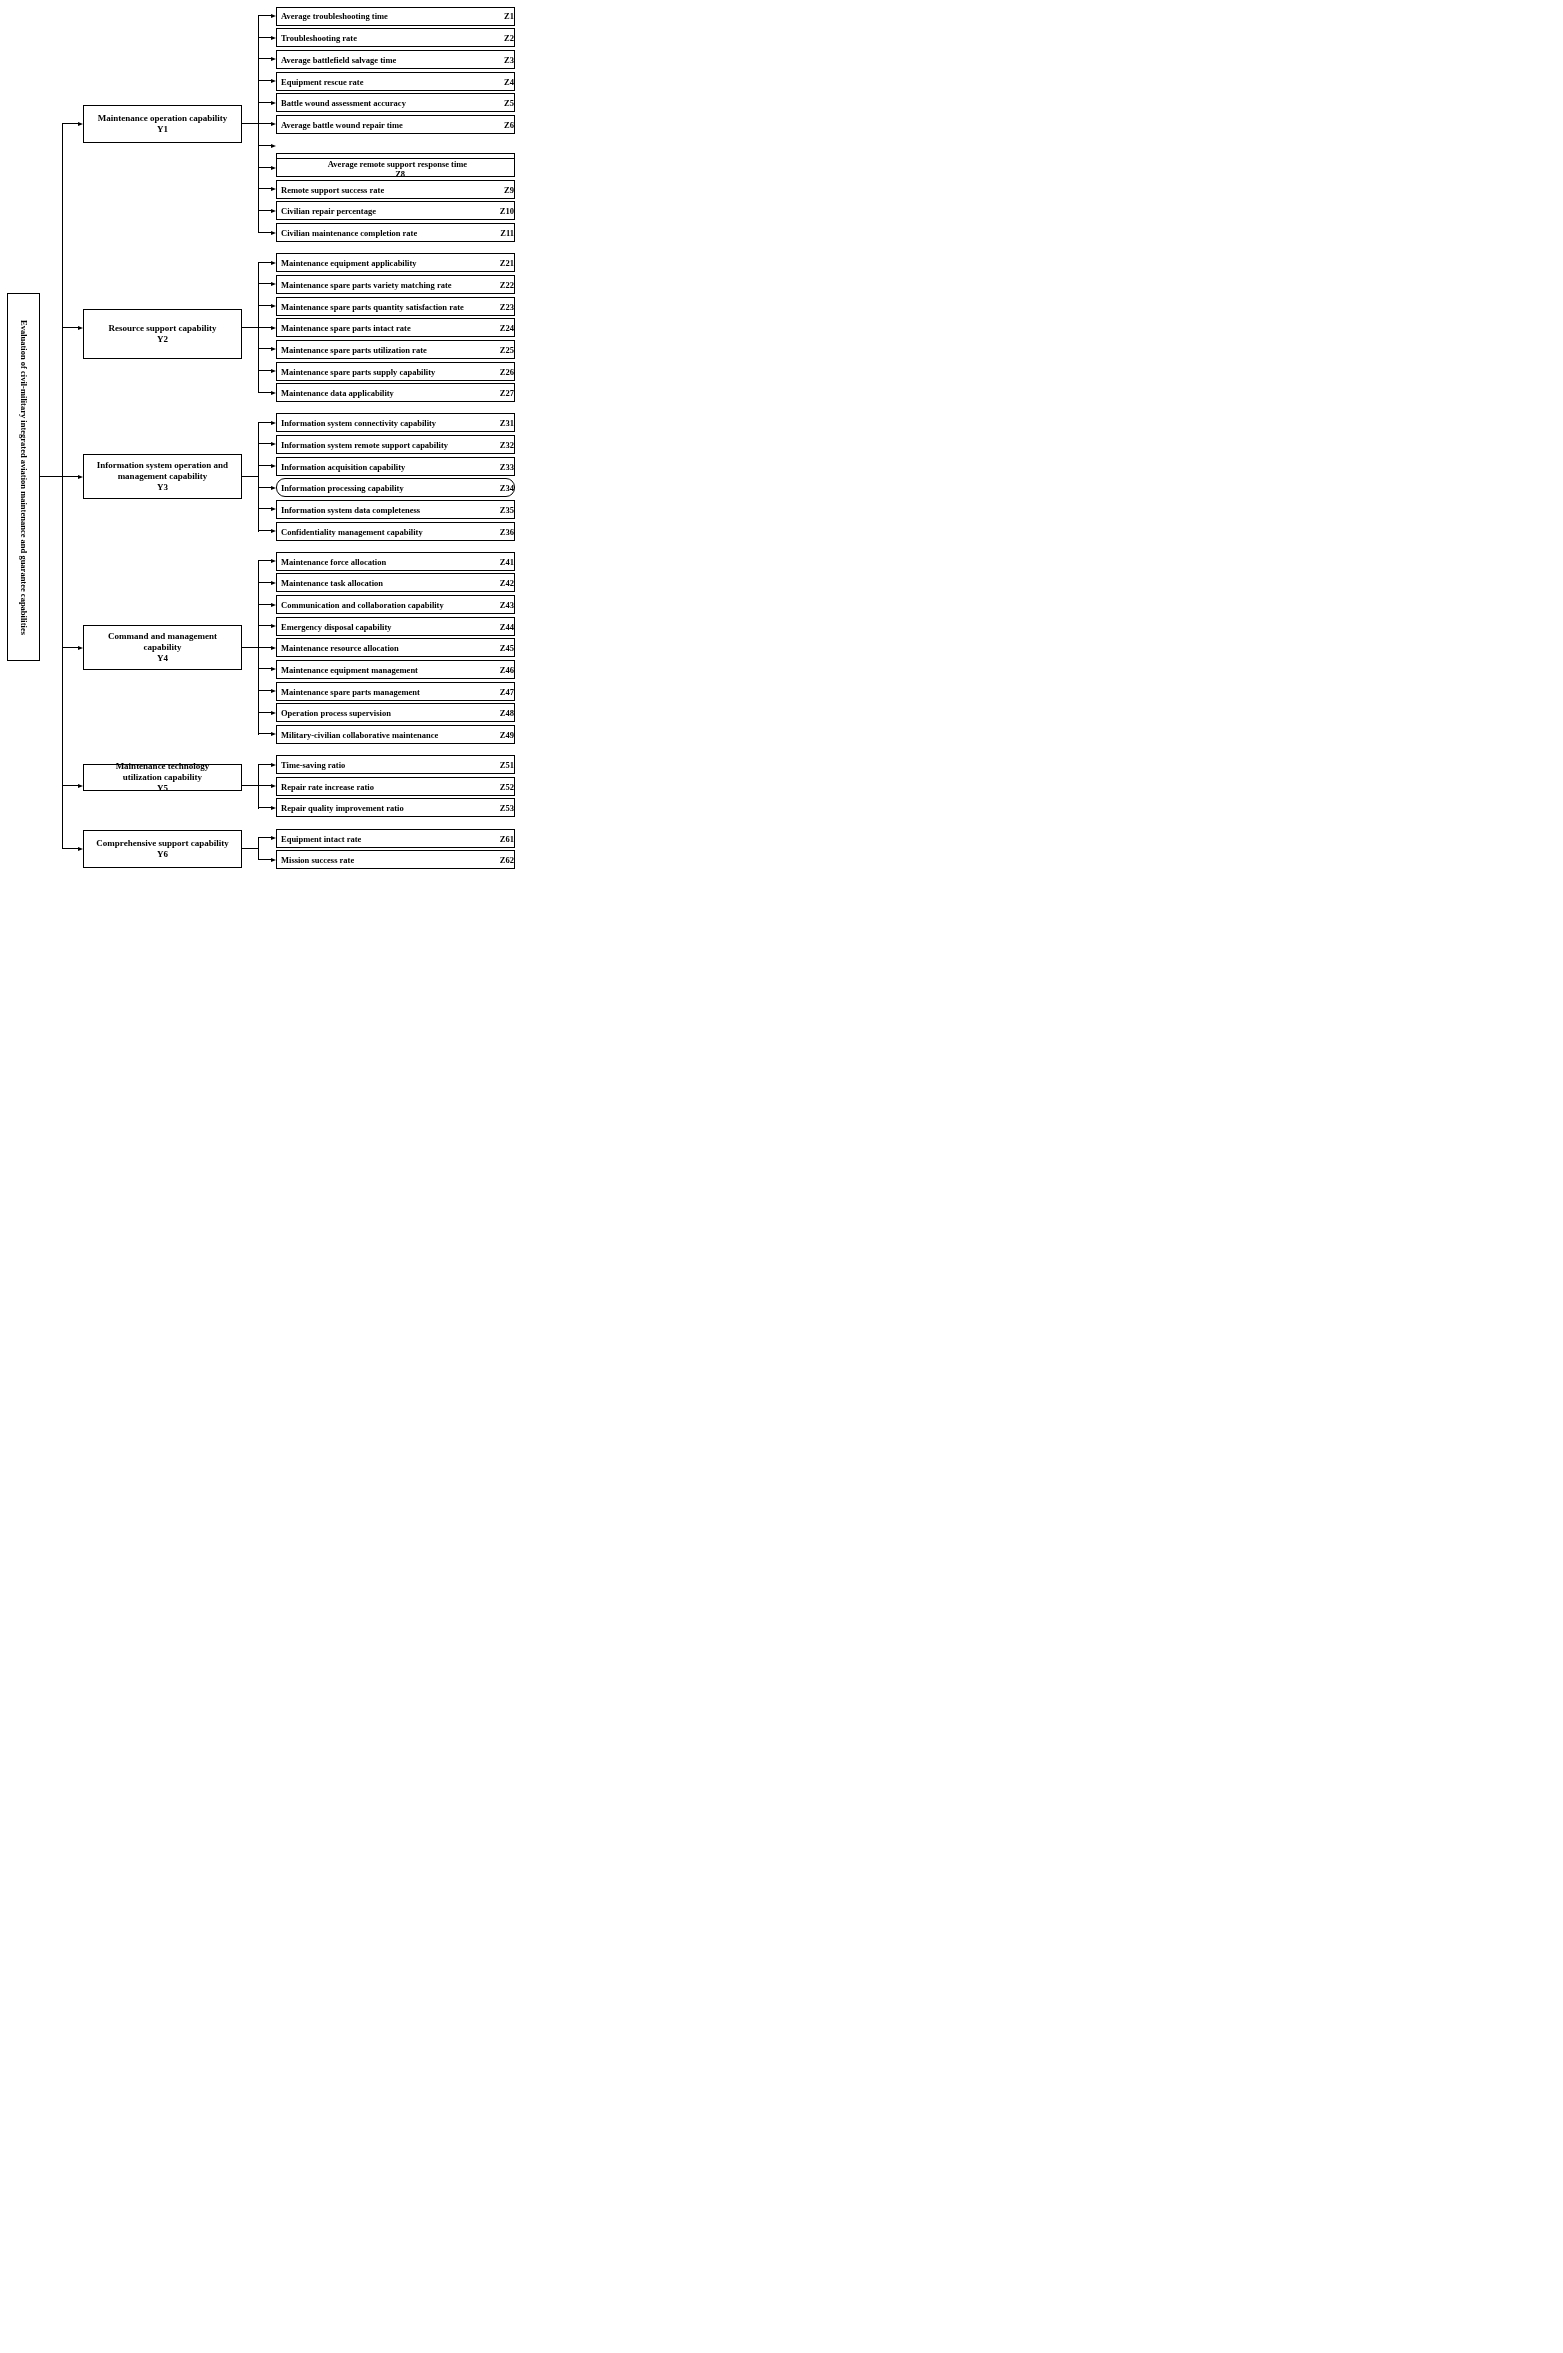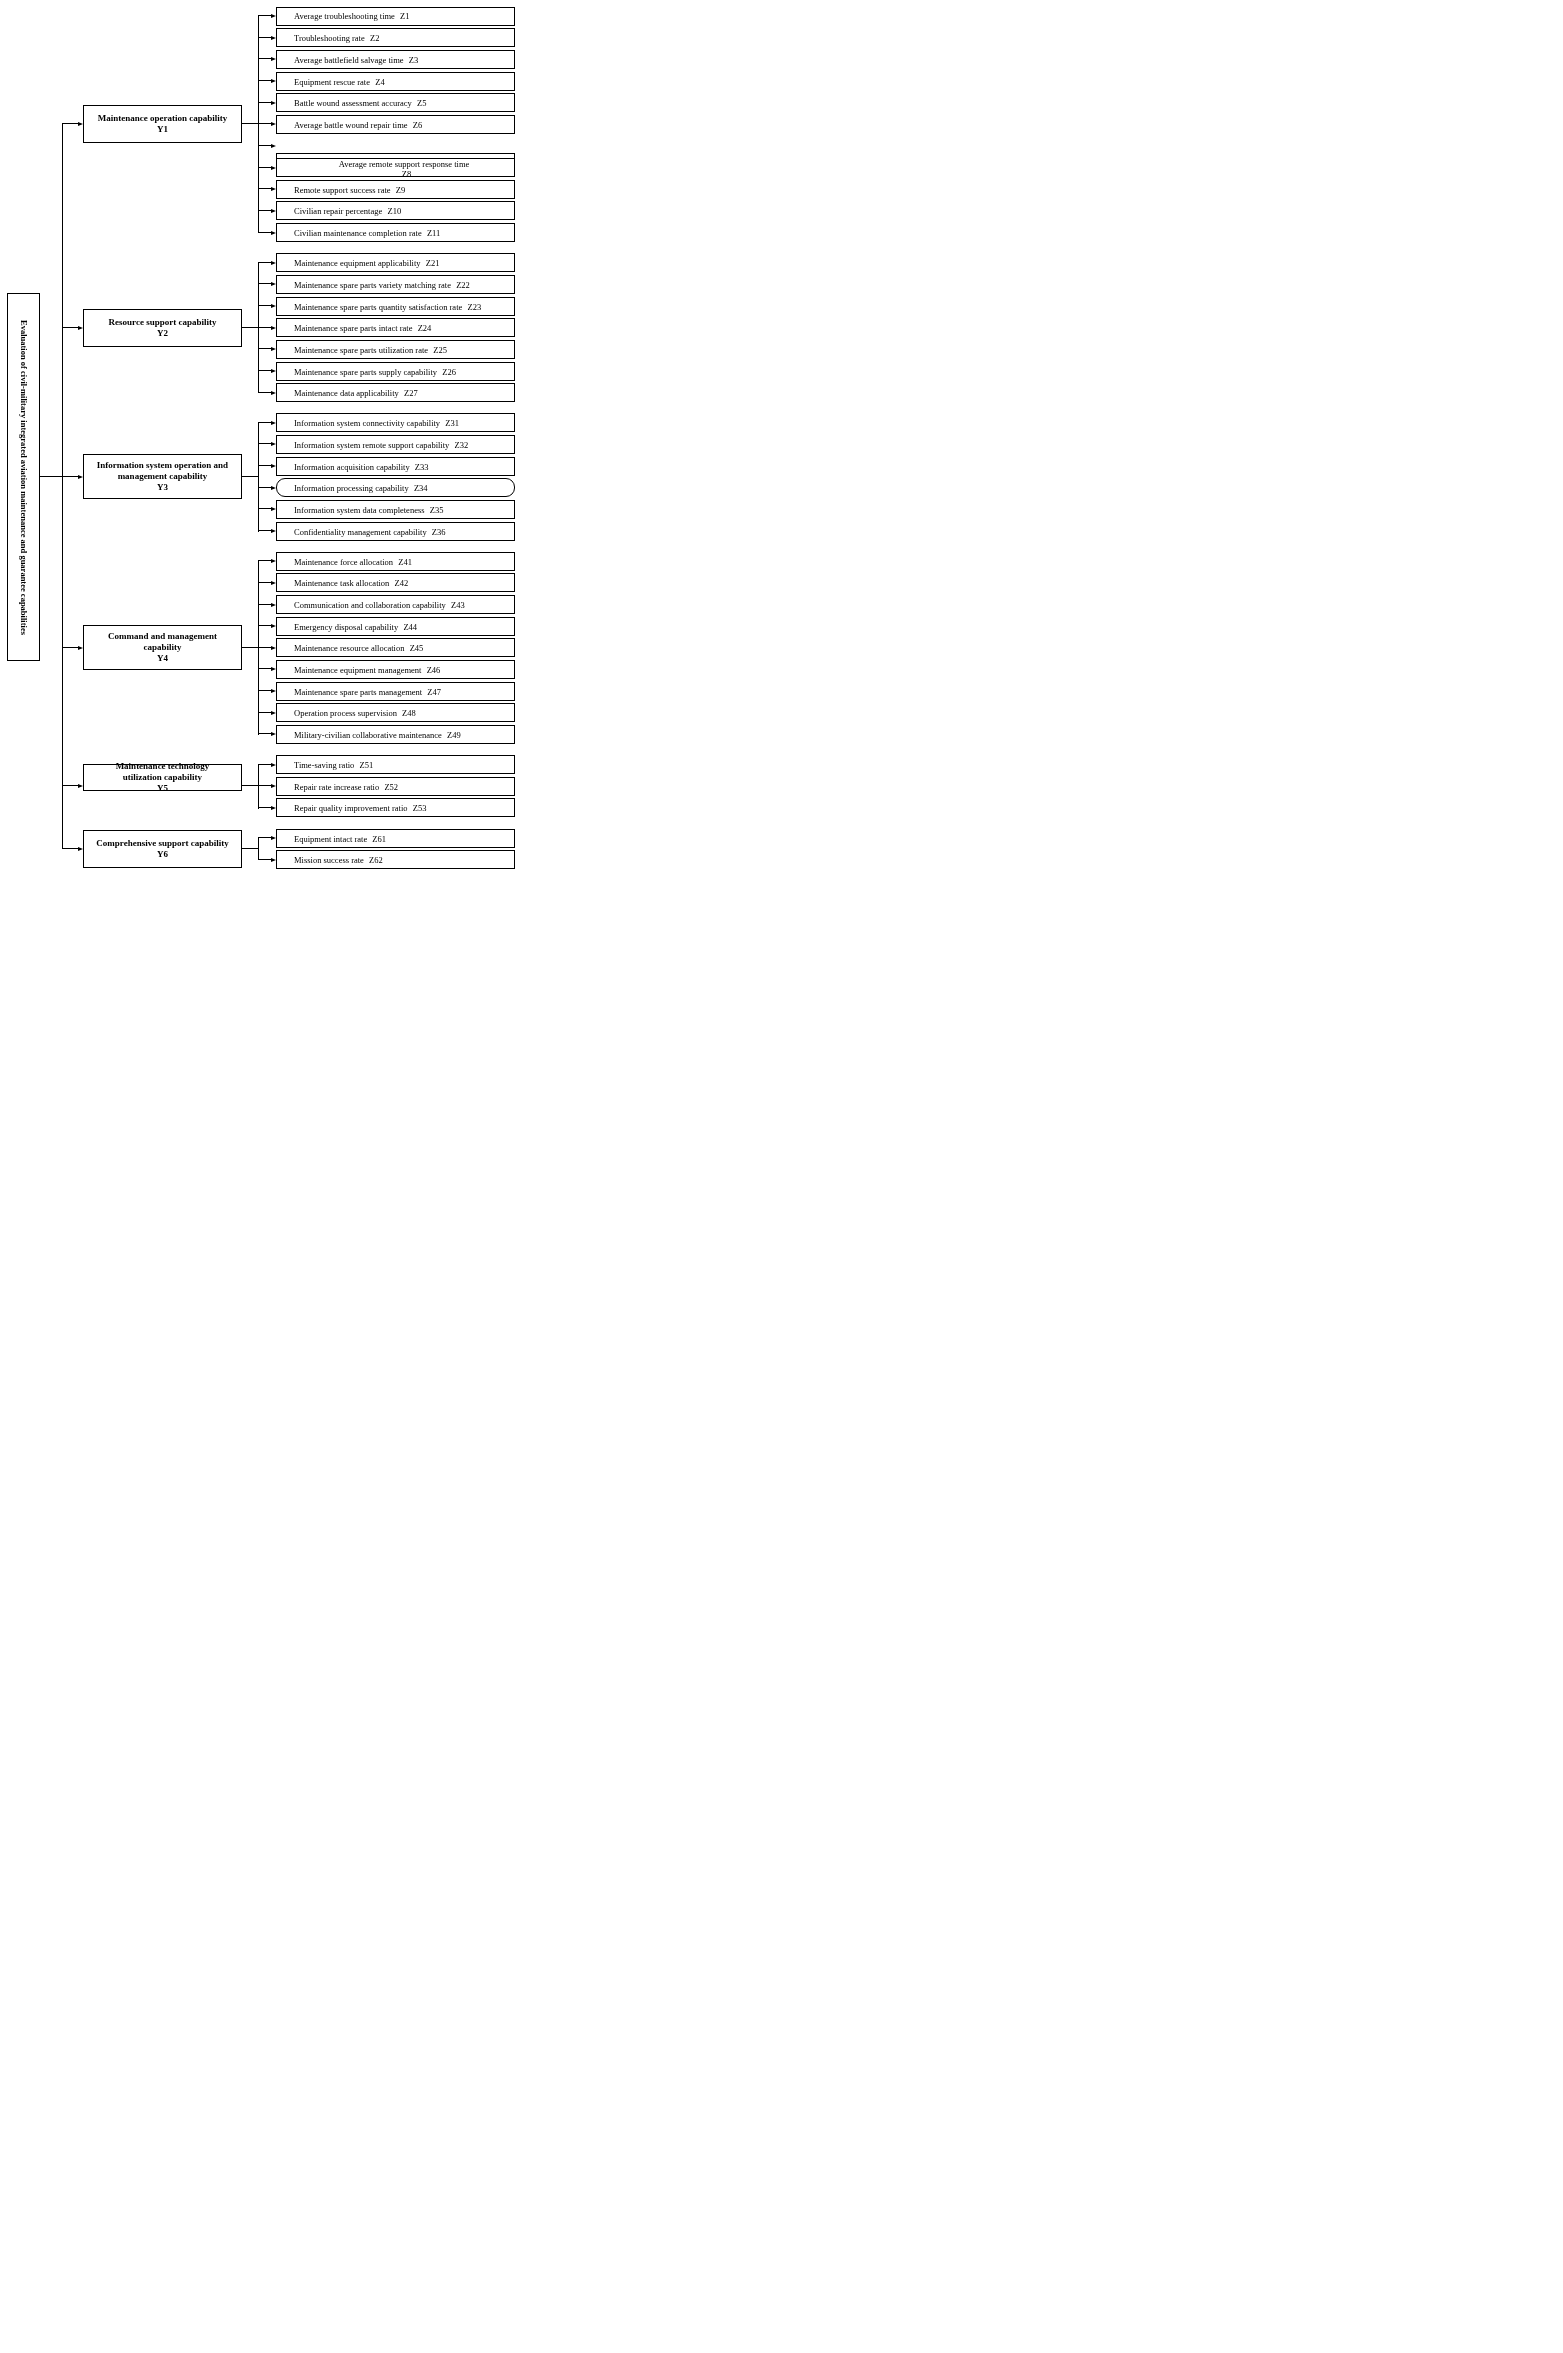--- a/index.html
+++ b/index.html
@@ -18,24 +18,25 @@
     background:#ffffff;
     box-sizing:border-box;
   }
   
   .leaf {
     left:276px;
     width:239px;
     height:19px;
     display:flex;
     align-items:center;
-    padding-left:17px;
-    font-weight:normal;
+    padding-left:4px;
+    font-weight:bold;
     font-size:8.5px;
     white-space:nowrap;
+    justify-content:space-between;
   }
   .leaf .code { margin-left:5.2px; }
   
   .ybox {
     left:83px;
     width:159px;
     display:flex;
     flex-direction:column;
     align-items:center;
     justify-content:center;
@@ -94,21 +95,21 @@
   <div class="hline arr" style="left:63px; top:327px; width:15px;"></div>
   <div class="hline arr" style="left:63px; top:476px; width:15px;"></div>
   <div class="hline arr" style="left:63px; top:647px; width:15px;"></div>
   <div class="hline arr" style="left:63px; top:785px; width:15px;"></div>
   <div class="hline arr" style="left:63px; top:848px; width:15px;"></div>
 
   <div class="box ybox" style="top:105px; height:38px;">
     <span class="ylabel">Maintenance operation capability</span>
     <span class="ycode">Y1</span>
   </div>
-  <div class="box ybox" style="top:309px; height:38px;">
+  <div class="box ybox" style="top:309px; height:50px;">
     <span class="ylabel">Resource support capability</span>
     <span class="ycode">Y2</span>
   </div>
   <div class="box ybox" style="top:454px; height:45px;">
     <span class="ylabel">Information system operation and management capability</span>
     <span class="ycode">Y3</span>
   </div>
   <div class="box ybox" style="top:625px; height:45px;">
     <span class="ylabel w240">Command and management capability</span>
     <span class="ycode">Y4</span>

